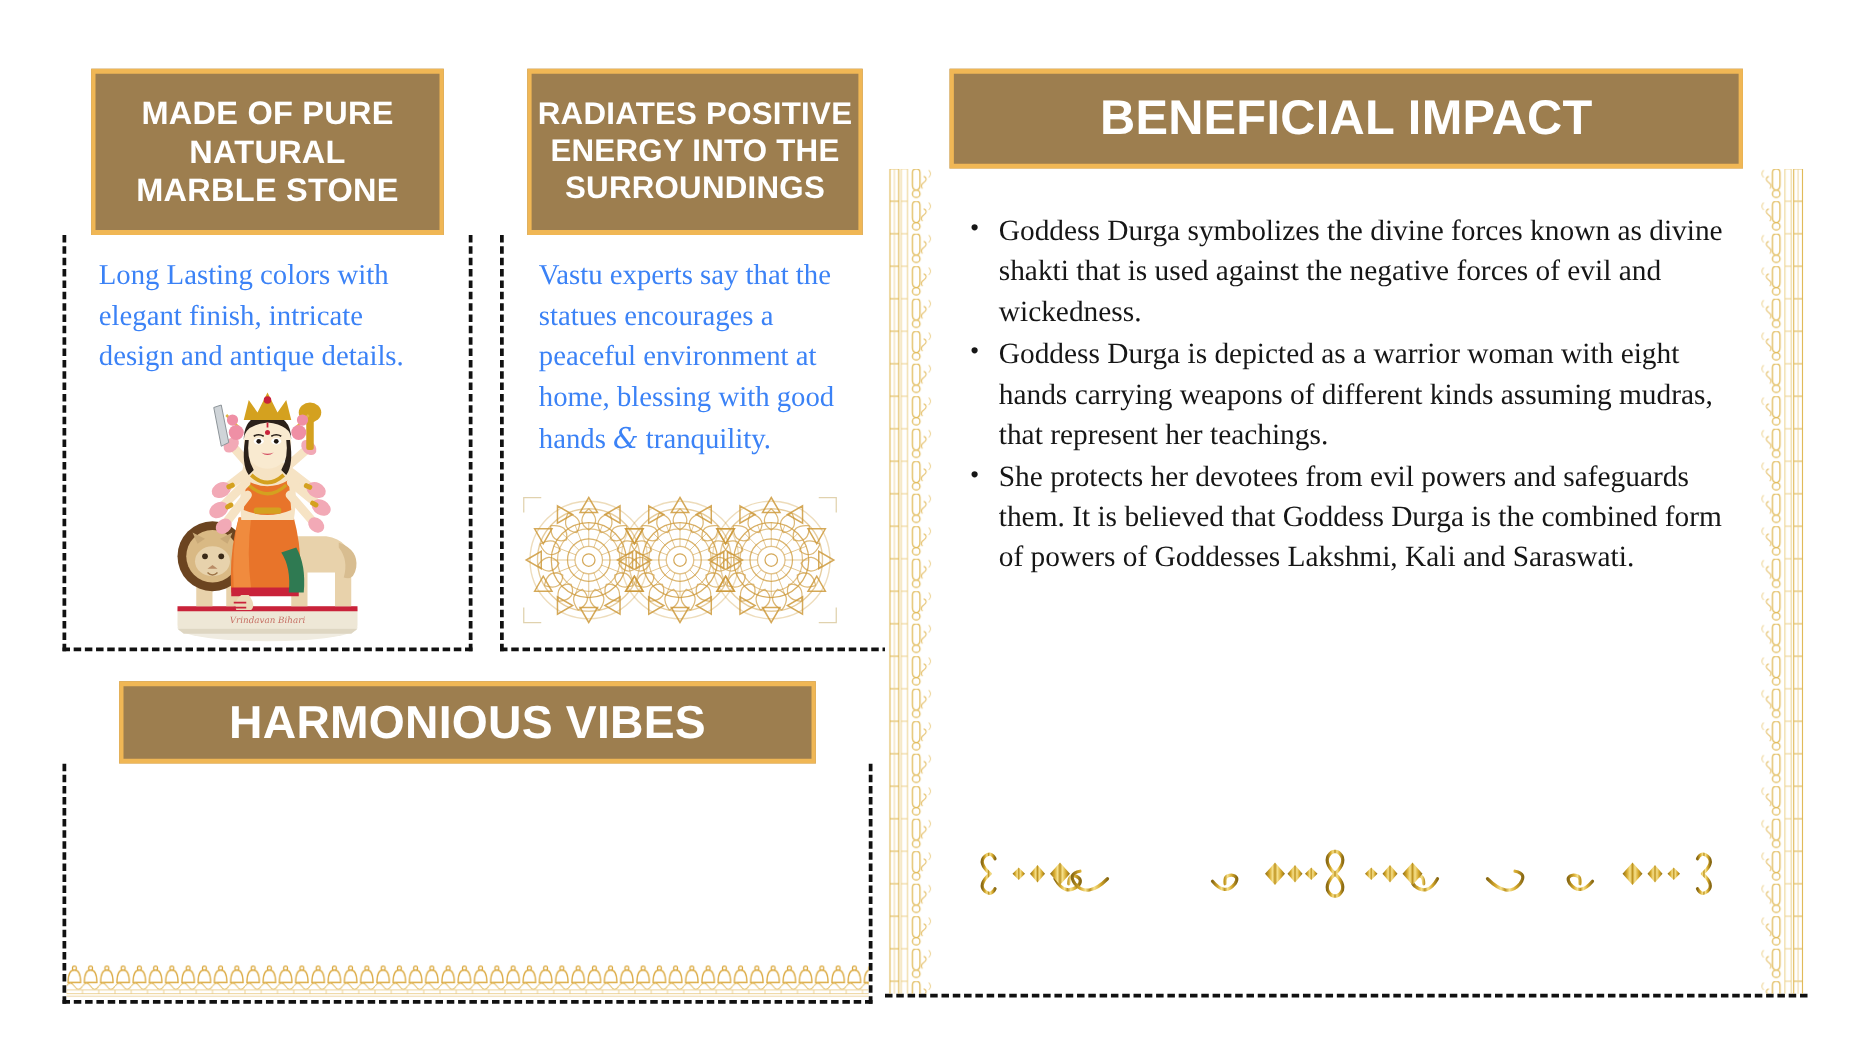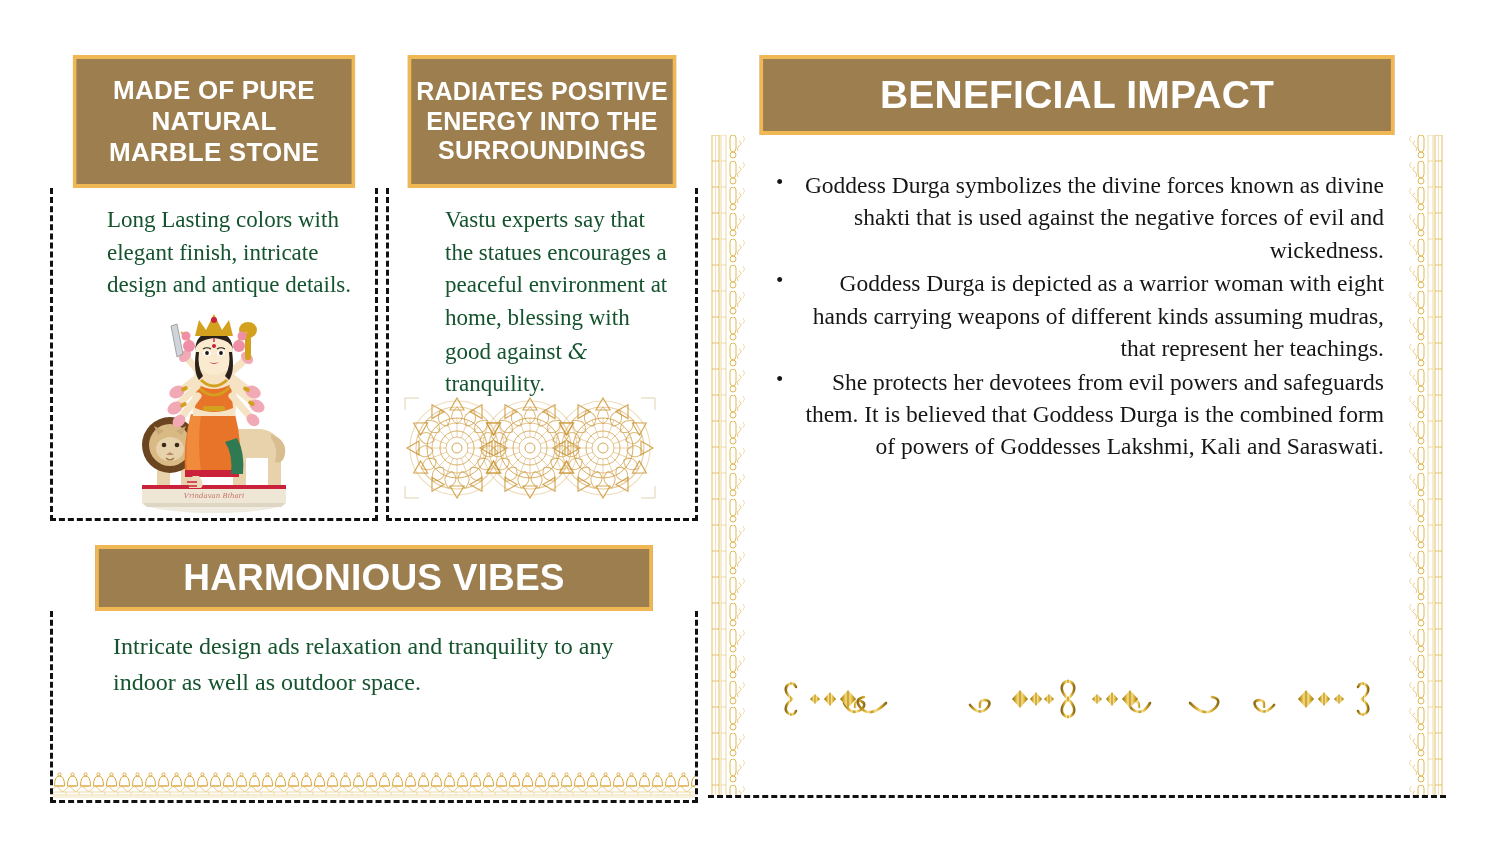--- a/index.html
+++ b/index.html
@@ -50,45 +50,44 @@
     border-left: 3px dashed #111111;
     border-right: 3px dashed #111111;
     border-bottom: 3px dashed #111111;
     border-top: 0;
     position: relative;
     overflow: hidden;
   }
 
   .body-text {
     font-family: "Liberation Serif", serif;
-    color: #14532d;
+    color: #3b82f6;
     font-size: 23px;
     line-height: 1.42;
-    margin-left: 28px;
   }
 
   
   .card-marble {
     position: absolute;
     left: 50px;
     top: 55px;
     width: 328px;
   }
   .card-marble .panel-header {
     height: 133px;
     font-size: 26px;
   }
   .card-marble .card-body {
     height: 333px;
     padding: 16px 22px 0 26px;
   }
 
   .card-vastu {
     position: absolute;
-    left: 386px;
+    left: 400px;
     top: 55px;
     width: 312px;
   }
   .card-vastu .panel-header {
     height: 133px;
     font-size: 25px;
   }
   .card-vastu .card-body {
     height: 333px;
     padding: 16px 18px 0 28px;
@@ -164,21 +163,20 @@
     height: 100%;
     overflow: hidden;
   }
   .vbar.left  { left: 2px; }
   .vbar.right { right: 2px; }
 
   .bullet-list {
     list-style: none;
     position: relative;
     z-index: 2;
-    text-align: right;
   }
   .bullet-list li {
     position: relative;
     padding-left: 27px;
     font-family: "Liberation Serif", serif;
     font-size: 23.5px;
     line-height: 1.38;
     color: #161616;
     margin-bottom: 1px;
   }
@@ -326,21 +324,21 @@
     </div>
   </div>
 
   <div class="card-vastu">
     <div class="panel-header">
       <span class="hdr-inner">RADIATES POSITIVE
 ENERGY  INTO THE
 SURROUNDINGS</span>
     </div>
     <div class="card-body">
-      <div class="body-text"><span>Vastu experts say that the statues encourages a peaceful environment at home, blessing with good against </span><span class="amp">&amp;</span><span> tranquility.</span></div>
+      <div class="body-text"><span>Vastu experts say that the statues encourages a peaceful environment at home, blessing with good hands </span><span class="amp">&amp;</span><span> tranquility.</span></div>
 
       <div class="mandala-wrap">
         <svg viewBox="0 0 262 112" width="262" height="112" xmlns="http://www.w3.org/2000/svg">
           <defs>
             <g id="mandala">
               <g stroke="#c9912b" fill="none">
 
                 <g stroke-width="1.1">
                   <circle cx="0" cy="0" r="47" opacity="0.35"></circle>
                   <circle cx="0" cy="0" r="41" opacity="0.5"></circle>
@@ -423,21 +421,20 @@
         </svg>
       </div>
     </div>
   </div>
 
   <div class="card-harmony">
     <div class="panel-header">
       <span class="hdr-inner">HARMONIOUS VIBES</span>
     </div>
     <div class="card-body">
-      <div class="body-text">Intricate design ads relaxation and tranquility to any indoor as well as outdoor space.</div>
 
       <div class="ornament-band">
         <svg viewBox="0 0 648 30" width="648" height="30" preserveAspectRatio="none" xmlns="http://www.w3.org/2000/svg">
           <defs>
             <g id="arch-motif">
               <path d="M0 12 Q0 2 5 2 Q10 2 10 12 Z" fill="none" stroke="#d9a537" stroke-width="1"></path>
               <circle cx="5" cy="0.5" r="1.6" fill="none" stroke="#d9a537" stroke-width="0.9"></circle>
               <path d="M1 12 L9 12" stroke="#d9a537" stroke-width="0.8"></path>
             </g>
             <pattern id="arches" x="0" y="0" width="13" height="30" patternUnits="userSpaceOnUse">

